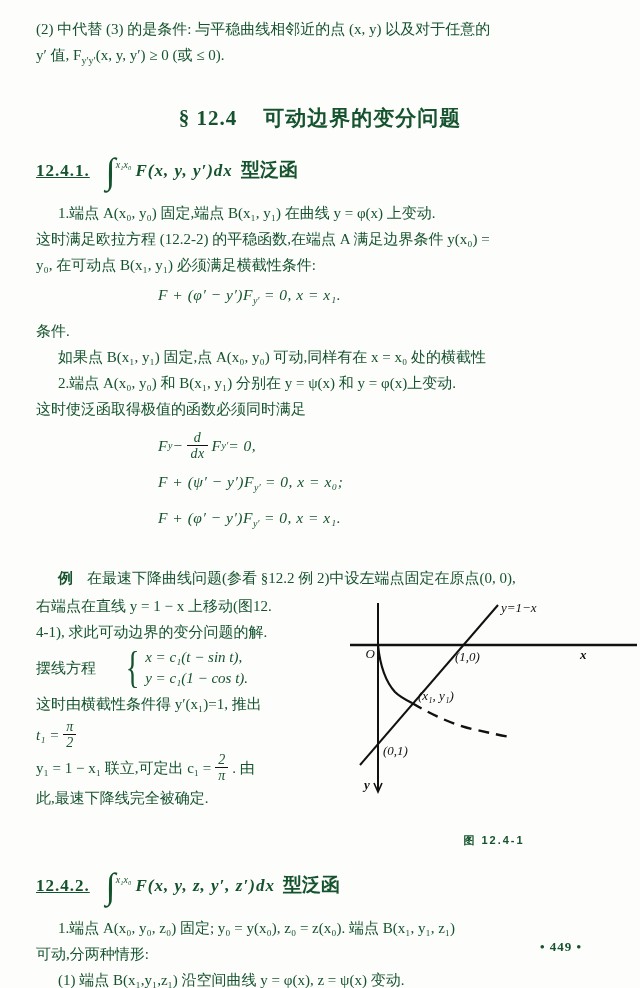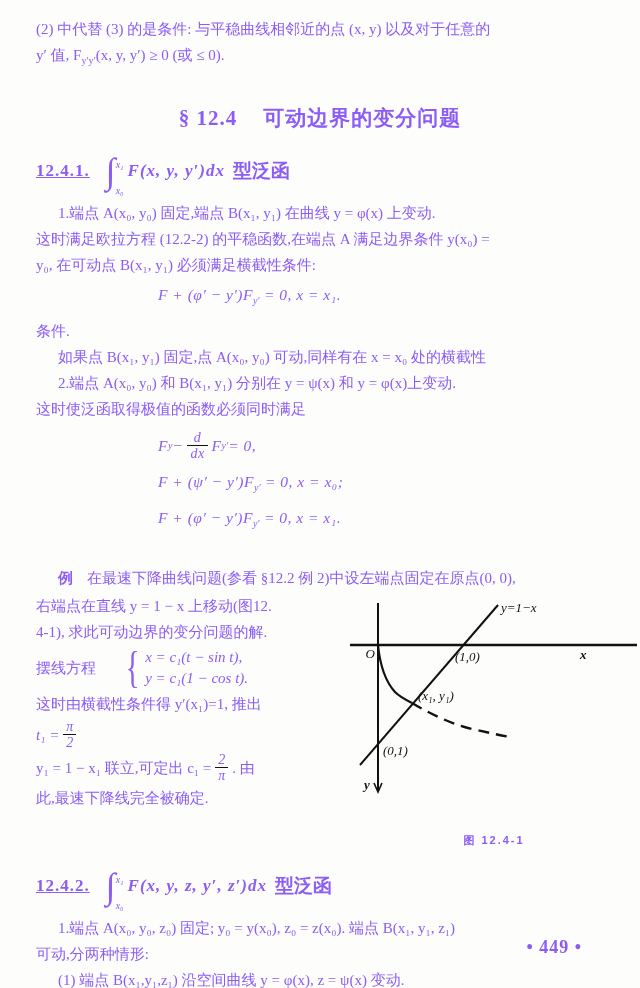--- a/index.html
+++ b/index.html
@@ -1,47 +1,47 @@
 <!DOCTYPE html>
 <html lang="zh"><head>
 <meta charset="utf-8">
 <style>
   html,body{margin:0;padding:0;background:#ffffff;}
   .page{
     width:640px;height:988px;box-sizing:border-box;
     padding:16px 36px 0 36px;
     background:#fdfdfb;
     font-family:"Liberation Serif","DejaVu Serif","DejaVu Sans",serif;
-    color:#8b5cf6;
+    color:#14532d;
     font-size:15px;
     line-height:26px;
     overflow:hidden;
     position:relative;
   }
   .ln{white-space:nowrap;}
   .ind{padding-left:22px;}
   .it{font-style:italic;}
   .sb{font-size:10px;vertical-align:-4px;letter-spacing:0;}
   
   .sec-head{
     text-align:center;font-weight:bold;font-size:21px;line-height:24px;
     margin-top:32px;letter-spacing:1px;
     font-family:"Liberation Sans","DejaVu Sans",sans-serif;
   }
   .sec-head .sec-no{margin-right:26px;font-family:"Liberation Serif",serif;}
   
   .sub-head{margin-top:22px;font-size:17px;font-weight:bold;display:flex;align-items:center;}
   .sub-head .no{font-style:normal;margin-right:16px;letter-spacing:1px;text-decoration:underline;}
   .big-int{font-size:36px;font-weight:normal;line-height:36px;vertical-align:middle;}
-  .int-lims{display:inline-flex;flex-direction:column;justify-content:space-between;height:38px;
+  .int-lims{display:inline-flex;flex-direction:row;justify-content:space-between;height:38px;
     font-size:10px;font-style:italic;font-weight:normal;vertical-align:middle;margin:0 4px 0 0;}
   .int-lims .u{text-align:left;}
   .int-lims .l{text-align:left;}
   .integrand{font-style:italic;font-size:17px;letter-spacing:1px;}
-  .type-lab{font-size:19px;margin-left:8px;font-family:Liberation Serif, serif;}
+  .type-lab{font-size:19px;margin-left:8px;font-family:Liberation Mono, monospace;}
   
   .para{margin-top:10px;}
   
   .formula{margin:4px 0 4px 122px;font-style:italic;font-size:15.5px;letter-spacing:0.5px;line-height:26px;}
   .formula.tall{display:flex;align-items:center;margin-top:8px;margin-bottom:8px;}
   .frac{display:inline-flex;flex-direction:column;text-align:center;vertical-align:middle;
     font-style:italic;line-height:15px;margin:0 4px;font-size:14px;}
   .frac .num{display:block;border-bottom:1.5px solid #111;padding:0 3px;}
   .frac .den{display:block;padding:0 3px;}
   
@@ -52,21 +52,21 @@
   .col-fig{flex:1;padding-top:2px;}
   .sys{display:inline-flex;align-items:center;margin-left:26px;}
   .brace{font-size:44px;font-weight:400;line-height:40px;transform:scaleX(0.65);margin-right:2px;}
   .sys-lines{display:inline-flex;flex-direction:column;font-style:italic;line-height:21px;font-size:15px;}
   .mathline{display:flex;align-items:center;margin:2px 0;}
   .figure{display:flex;flex-direction:column;align-items:center;}
   .fig-caption{font-weight:bold;font-size:11px;margin-top:20px;letter-spacing:2px;
     font-family:"Liberation Sans","DejaVu Sans",sans-serif;}
   svg text{font-family:"Liberation Serif","DejaVu Serif",serif;font-style:italic;font-size:13px;fill:#111;}
   
-  .pageno{position:absolute;right:58px;bottom:28px;font-weight:bold;font-size:18px;letter-spacing:1px;}
+  .pageno{position:absolute;right:58px;bottom:28px;font-weight:bold;font-size:13px;letter-spacing:1px;}
 </style>
 </head>
 <body>
 
 <div class="page">
 
   <div class="ln">(2) 中代替 (3) 的是条件: 与平稳曲线相邻近的点 (x, y) 以及对于任意的</div>
   <div class="ln"><span>y′ 值, F</span><span class="sb">y′y′</span><span>(x, y, y′) ≥ 0 (或 ≤ 0).</span></div>
 
   <div class="sec-head">

